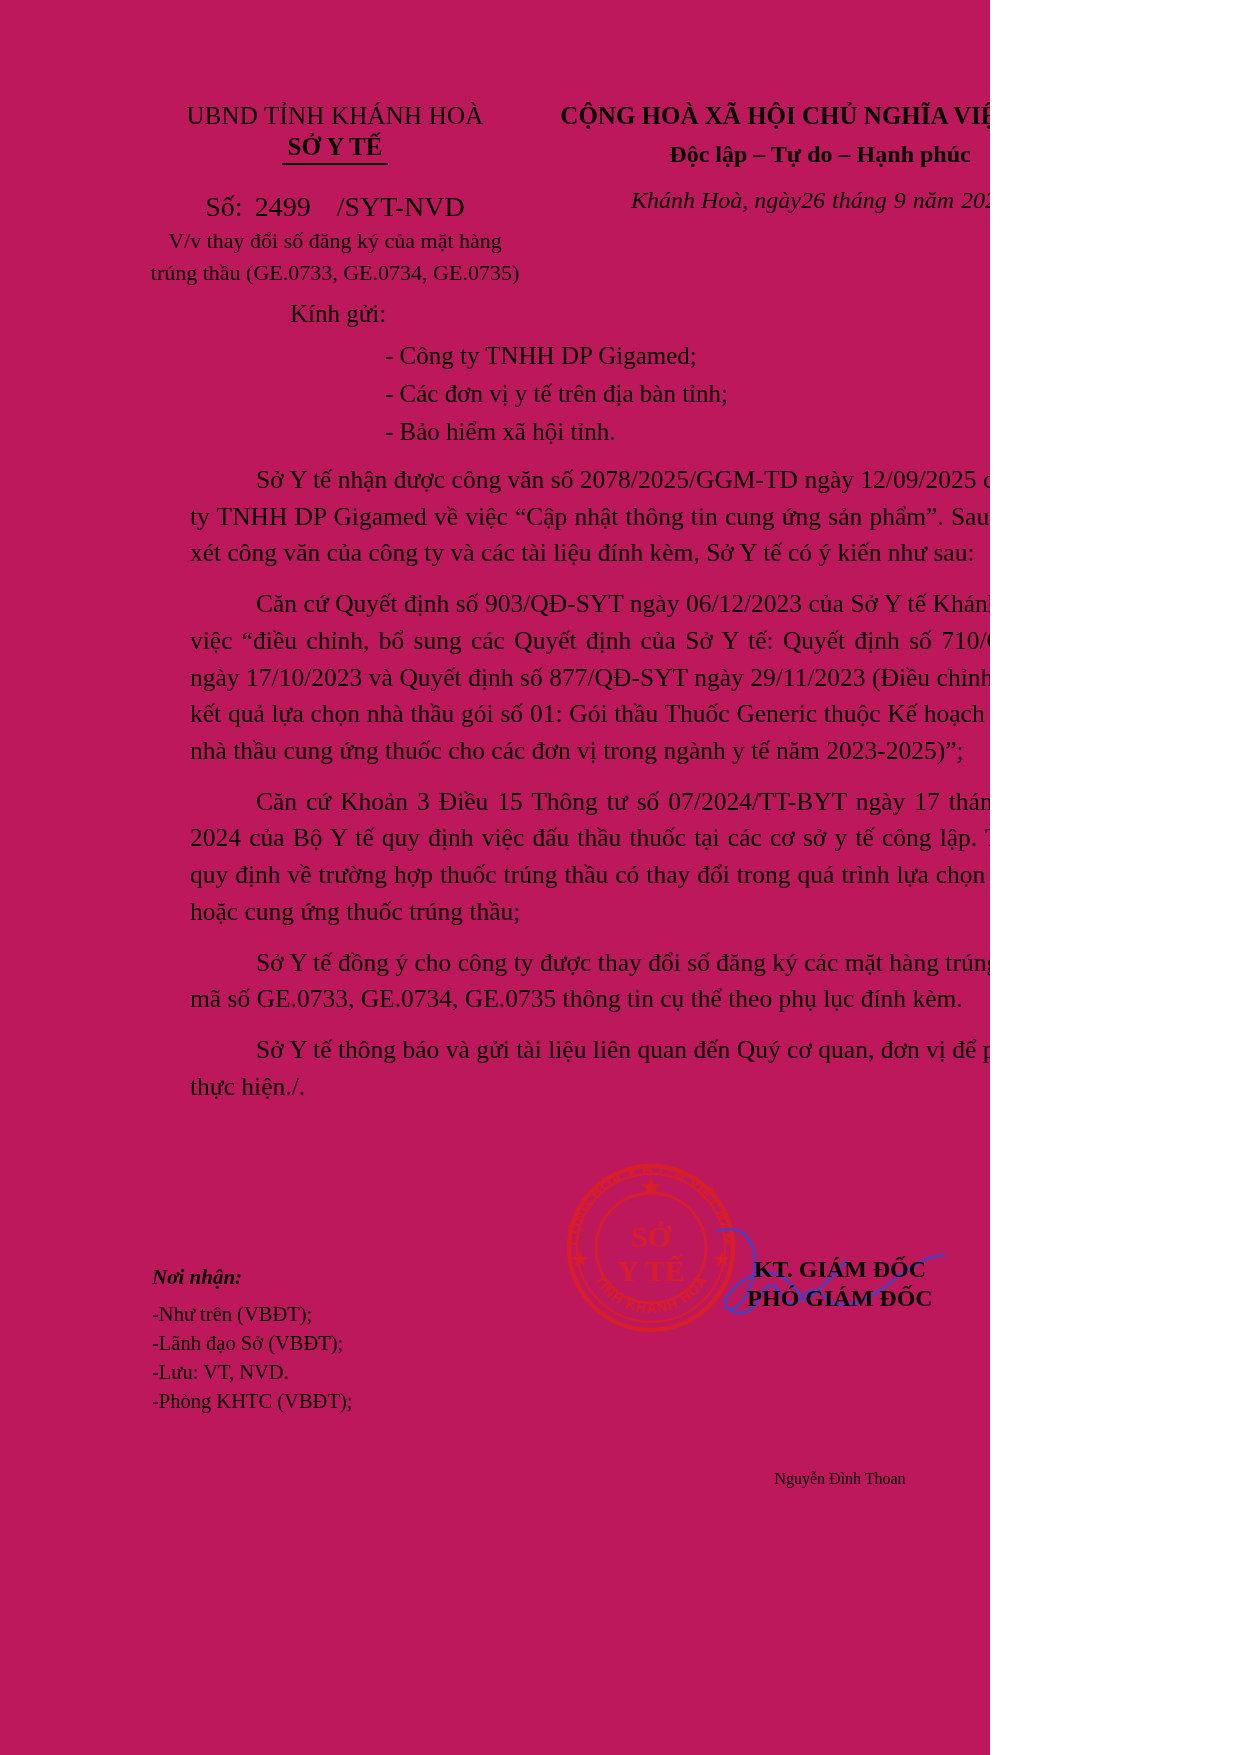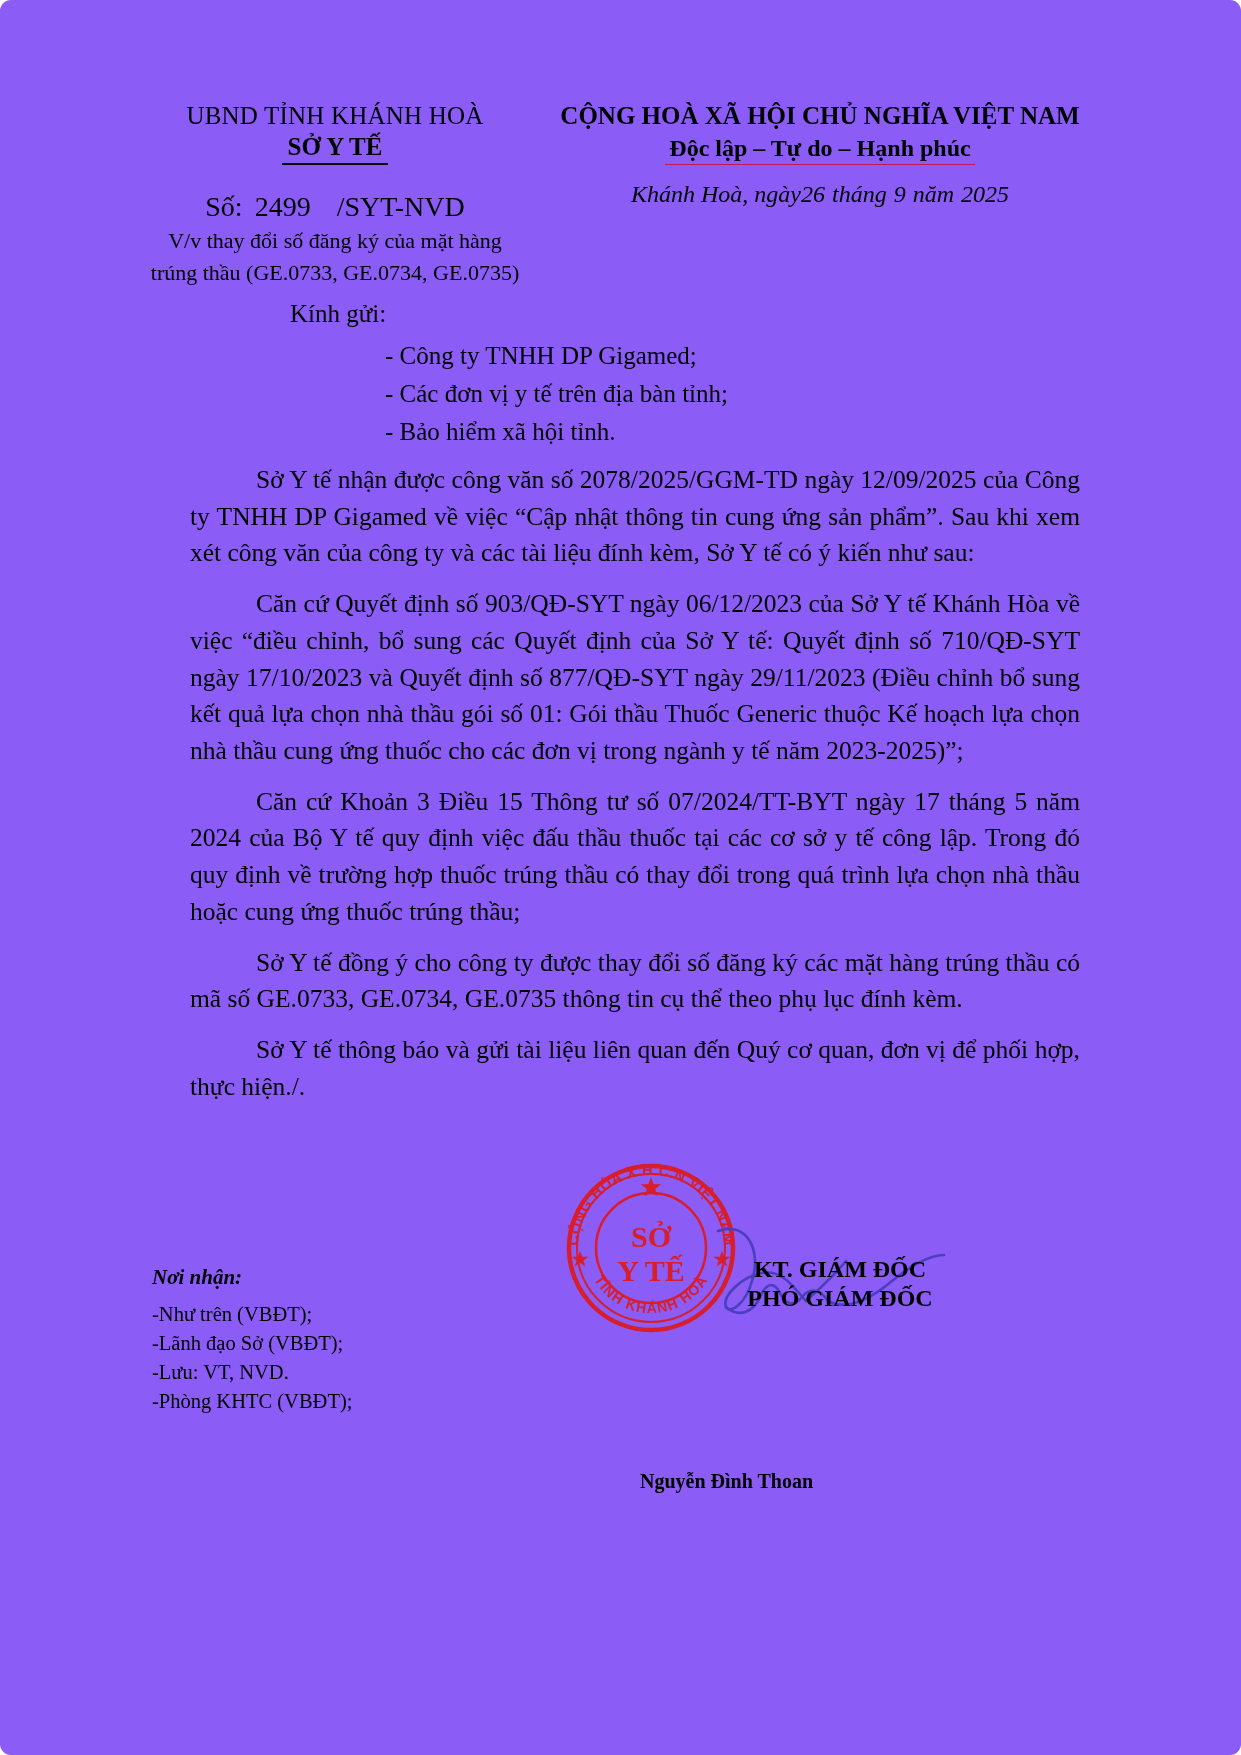--- a/index.html
+++ b/index.html
@@ -6,25 +6,24 @@
     margin: 0;
     padding: 0;
     background: #ffffff;
   }
   body {
     font-family: "Liberation Serif", "DejaVu Serif", serif;
     color: #000000;
   }
   .page {
     position: relative;
-    width: 1241px;
+    width: 990px;
     height: 1755px;
-    background: #8b5cf6;
+    background: #be185d;
     overflow: hidden;
-    border-radius: 11px;
   }
 
   
   .header {
     position: absolute;
     top: 100px;
     left: 120px;
     width: 1000px;
     display: flex;
     align-items: flex-start;
@@ -70,21 +69,21 @@
     font-weight: bold;
     line-height: 1.25;
     white-space: nowrap;
   }
   .motto {
     font-size: 24px;
     font-weight: bold;
     display: inline-block;
     border-bottom: 1px solid #be185d;
     padding: 0 4px 2px 4px;
-    margin-top: 4px;
+    margin-top: 10px;
     white-space: nowrap;
   }
   .datetime {
     font-size: 24px;
     font-style: italic;
     margin-top: 16px;
     white-space: nowrap;
   }
   .datetime .sp { display:inline-block; width: 7px; }
 
@@ -163,23 +162,23 @@
     font-size: 24px;
     font-weight: bold;
     line-height: 1.22;
     white-space: nowrap;
   }
   .sign-name {
     position: absolute;
     top: 1470px;
     left: 640px;
     width: 400px;
-    text-align: left;
-    font-size: 20px;
-    font-weight: bold;
+    text-align: center;
+    font-size: 16px;
+    font-weight: normal;
     white-space: nowrap;
   }
 
   
   .seal {
     position: absolute;
     top: 1155px;
     left: 558px;
     width: 186px;
     height: 186px;

